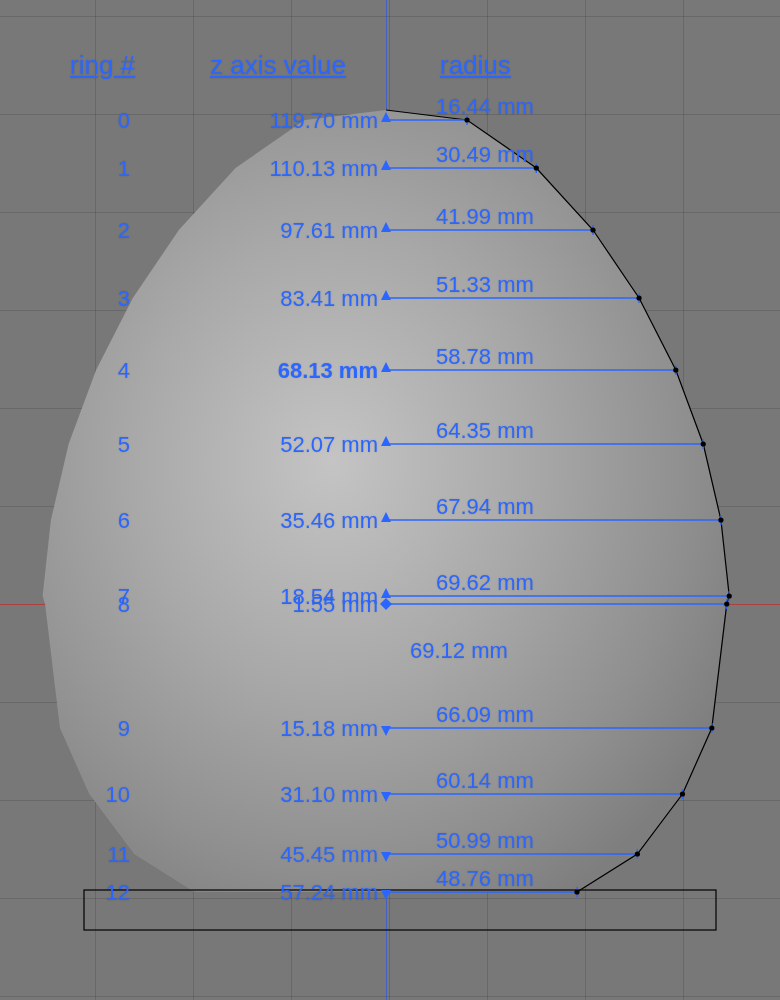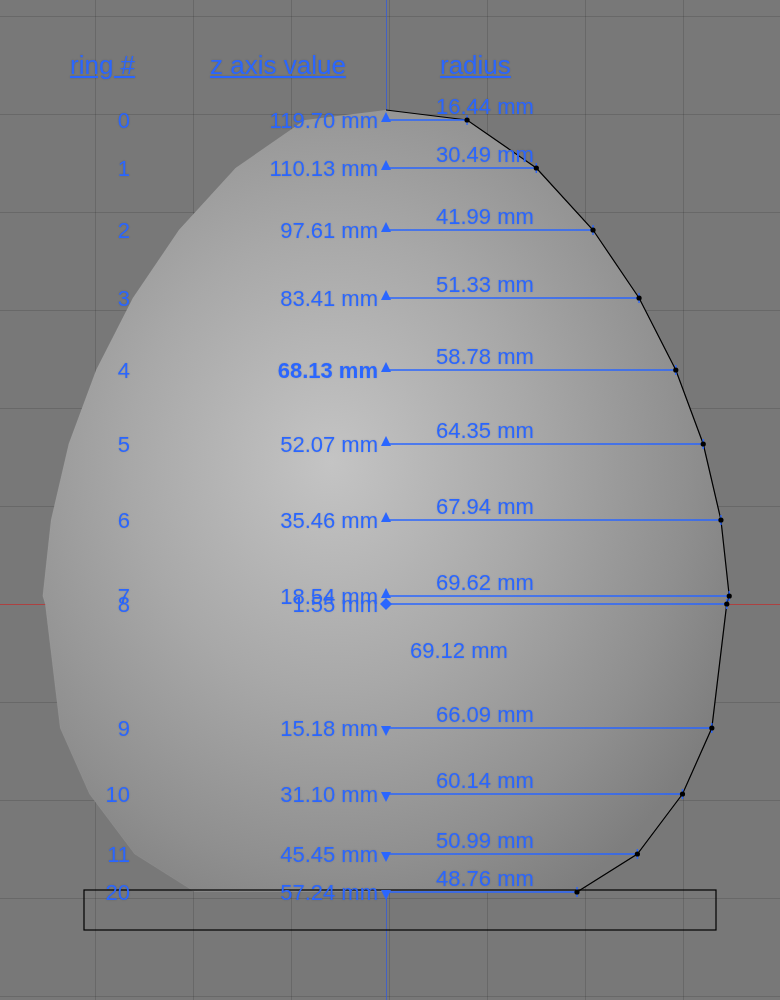--- a/index.html
+++ b/index.html
@@ -193,16 +193,16 @@
     <div class="label" style="left: 410px; top: 630px; margin-top: 8px;">69.12 mm</div>
     <div class="label ring-n" style="left: 90px; top: 716px;">9</div>
     <div class="label" style="right: 402px; top: 716px;">15.18 mm</div>
     <div class="label" style="left: 436px; top: 702px;">66.09 mm</div>
     <div class="label ring-n" style="left: 90px; top: 782px;">10</div>
     <div class="label" style="right: 402px; top: 782px;">31.10 mm</div>
     <div class="label" style="left: 436px; top: 768px;">60.14 mm</div>
     <div class="label ring-n" style="left: 90px; top: 842px;">11</div>
     <div class="label" style="right: 402px; top: 842px;">45.45 mm</div>
     <div class="label" style="left: 436px; top: 828px;">50.99 mm</div>
-    <div class="label ring-n" style="left: 90px; top: 880px;">20</div>
+    <div class="label ring-n" style="left: 90px; top: 880px;">12</div>
     <div class="label" style="right: 402px; top: 880px;">57.24 mm</div>
     <div class="label" style="left: 436px; top: 866px;">48.76 mm</div>
   </div>
 
 </body></html>

